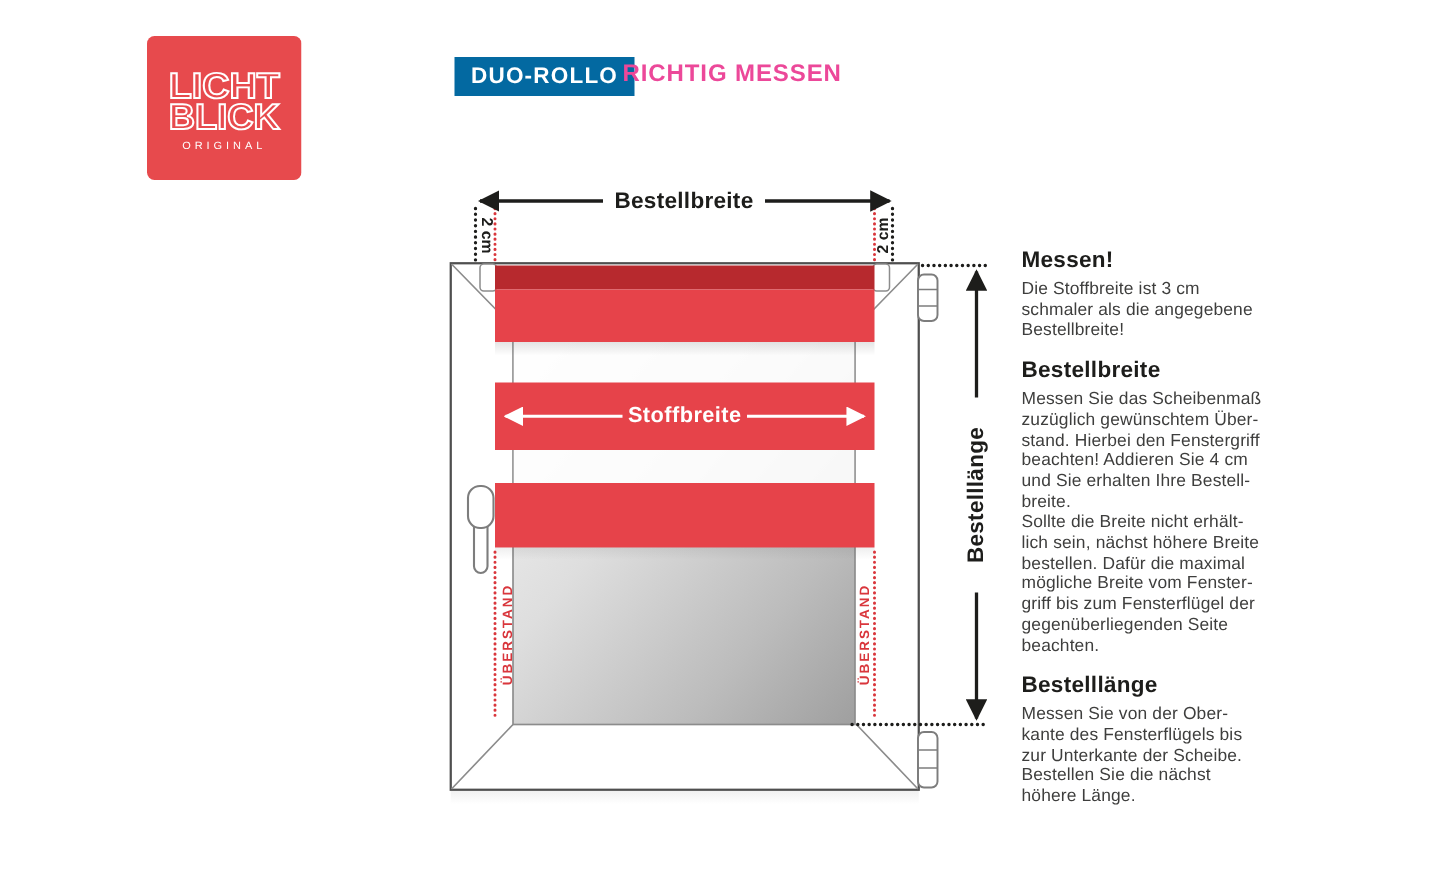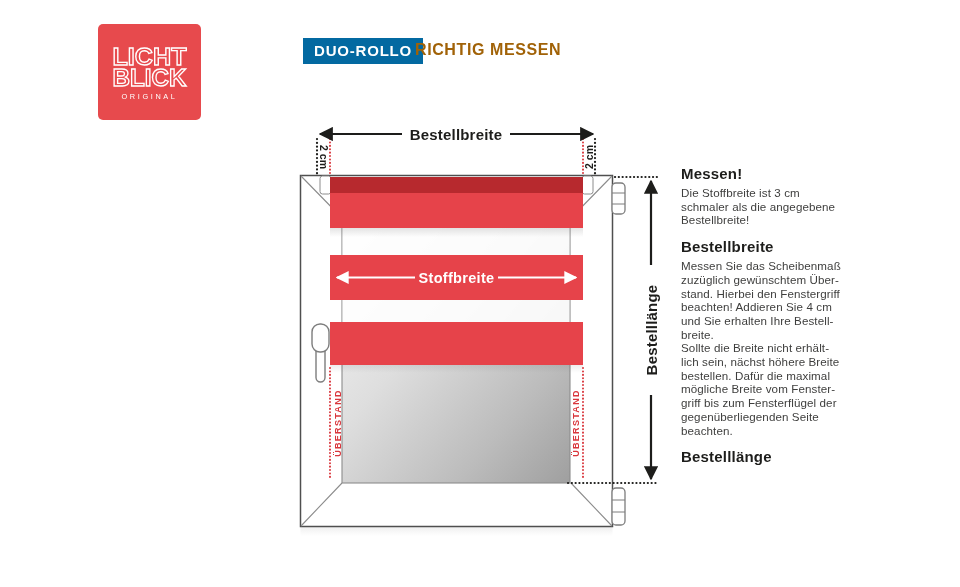--- a/index.html
+++ b/index.html
@@ -8,21 +8,21 @@
   svg text{font-family:"Liberation Sans",sans-serif;}
 
   
   .logo{position:absolute;left:98px;top:24px;}
 
   
   .badge{position:absolute;left:303px;top:38px;height:26px;line-height:26px;
          padding:0 11px;background:#0369a1;color:#fff;font-size:15px;font-weight:bold;
          letter-spacing:0.8px;}
   .title{position:absolute;left:415px;top:41px;margin:0;font-size:16px;font-weight:bold;
-         letter-spacing:0.6px;color:#a16207;}
+         letter-spacing:0.6px;color:#ec4899;}
   .subtitle{position:absolute;left:415px;top:64px;margin:0;font-size:13.5px;line-height:21.5px;
          color:#3e3e3d;white-space:pre-line;}
 
   
   .diagram{position:absolute;left:280px;top:120px;}
 
   
   .sidebar{position:absolute;left:681px;top:164px;width:190px;}
   .sidebar h2{margin:0 0 3px 0;font-size:15px;line-height:19px;font-weight:bold;
               color:#1d1d1b;letter-spacing:0.2px;}
@@ -154,16 +154,21 @@
 Sollte die Breite nicht erhält-
 lich sein, nächst höhere Breite
 bestellen. Dafür die maximal
 mögliche Breite vom Fenster-
 griff bis zum Fensterflügel der
 gegenüberliegenden Seite
 beachten.</p>
     </section>
     <section class="sb">
       <h2>Bestelllänge</h2>
+      <p>Messen Sie von der Ober-
+kante des Fensterflügels bis
+zur Unterkante der Scheibe.
+Bestellen Sie die nächst
+höhere Länge.</p>
     </section>
   </aside>
 
 </div>
 
 </body></html>

